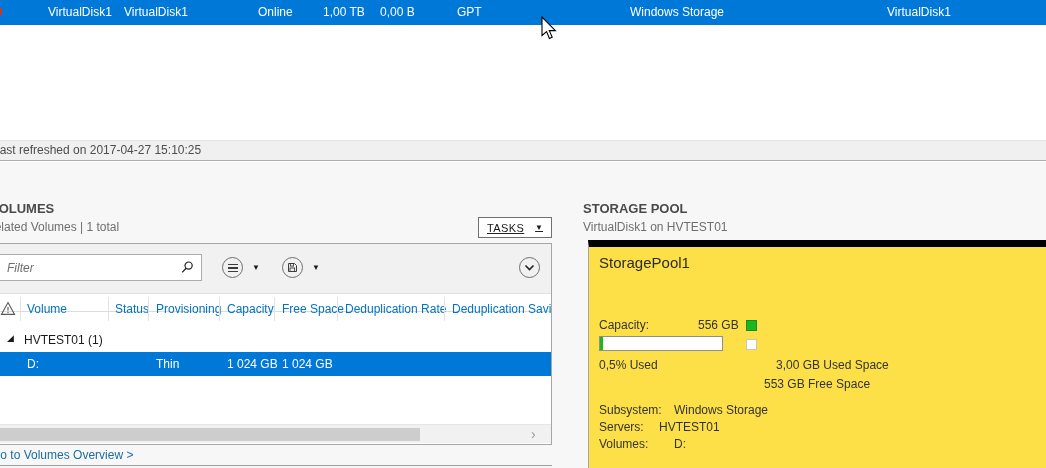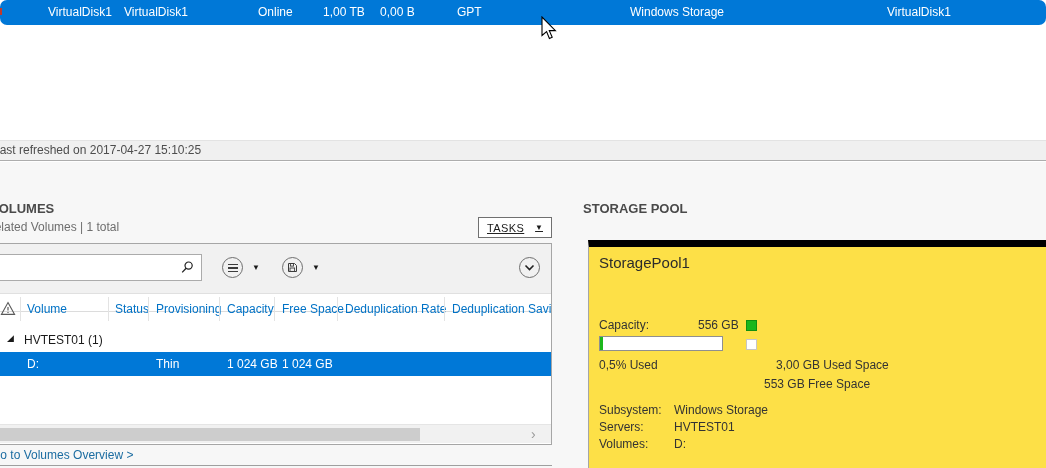--- a/index.html
+++ b/index.html
@@ -1,21 +1,21 @@
 <!DOCTYPE html>
 <html><head>
 <meta charset="utf-8">
 <style>
   * { margin:0; padding:0; box-sizing:border-box; }
   body { font-family:"Liberation Sans", sans-serif; background:#fff; }
   .screen { position:relative; width:1046px; height:468px; background:#fff; overflow:hidden;
             font-family:"Liberation Sans", sans-serif; font-size:12px; color:#222; }
 
   
-  .topbar { position:absolute; left:0; top:0; width:1046px; height:25px; background:#0078d7;border-radius:7px; }
+  .topbar { position:absolute; left:0; top:0; width:1046px; height:25px; background:#0078d7; }
   .topbar span { position:absolute; top:0; line-height:25px; color:#fff; font-size:12px; white-space:nowrap; }
   .red-sliver { position:absolute; left:0; top:8px; width:2px; height:7px; background:#c0392b; }
 
   
   .cursor { position:absolute; left:540px; top:16px; z-index:50; }
 
   
   .statusbar { position:absolute; left:0; top:140px; width:1046px; height:21px; background:#f0f0f0;
                border-top:1px solid #e3e3e3; border-bottom:1px solid #adadad; overflow:hidden; }
   .statusbar span { display:inline-block; margin-left:-7px; line-height:19px; color:#4d4d4d; white-space:nowrap; }
@@ -127,20 +127,21 @@
 
   <div class="tasks-btn">
     <span class="lbl">TASKS</span>
     <span class="caret">▼</span>
   </div>
 
   <div class="vol-box">
 
     <div class="vol-toolbar">
       <div class="filter-wrap">
+        <input type="text" placeholder="Filter" style="">
         <svg class="search-ic" width="15" height="15" viewBox="0 0 15 15">
           <circle cx="8.6" cy="5.6" r="3.6" fill="none" stroke="#222" stroke-width="1.2"></circle>
           <line x1="2.2" y1="12.4" x2="6.1" y2="8.3" stroke="#222" stroke-width="1.3"></line>
         </svg>
       </div>
 
       <div class="circle-btn" style="left:222px">
         <div class="list-glyph"></div>
       </div>
       <span class="split-caret" style="left:252px">▼</span>
@@ -199,39 +200,40 @@
       <div class="hthumb"></div>
       <span class="harrow">›</span>
     </div>
   </div>
 
   <div class="vol-link-row clip">
     <a class="link">Go to Volumes Overview &gt;</a>
   </div>
 
   <div class="panel-title" style="left:583px; top:201px;">STORAGE POOL</div>
+  <div class="panel-sub" style="left:583px; top:220px;">VirtualDisk1 on HVTEST01</div>
 
   <div class="pool-box">
     <div class="pool-name">StoragePool1</div>
 
     <span class="kv" style="left:10px; top:30px;">Capacity:</span>
     <span class="kv" style="left:109px; top:30px;">556 GB</span>
 
     <span class="kv" style="left:10px; top:70px;">0,5% Used</span>
     <div class="used-bar">
       <div class="used-fill"></div>
     </div>
 
     <div class="legend-sq sq-used" style="left:157px; top:73px;"></div>
     <span class="kv" style="left:187px; top:70px;text-align:center;">3,00 GB Used Space</span>
     <div class="legend-sq sq-free" style="left:157px; top:92px;"></div>
     <span class="kv" style="left:175px; top:89px;">553 GB Free Space</span>
 
     <span class="kv" style="left:10px; top:115px;">Subsystem:</span>
     <span class="kv" style="left:85px; top:115px;">Windows Storage</span>
     <span class="kv" style="left:10px; top:132px;">Servers:</span>
-    <span class="kv" style="left:85px; top:132px;">HVTEST01</span>
+    <span class="kv" style="left:70px; top:132px;">HVTEST01</span>
     <span class="kv" style="left:10px; top:149px;">Volumes:</span>
     <span class="kv" style="left:85px; top:149px;">D:</span>
 
   </div>
 
 </div>
 
 </body></html>

